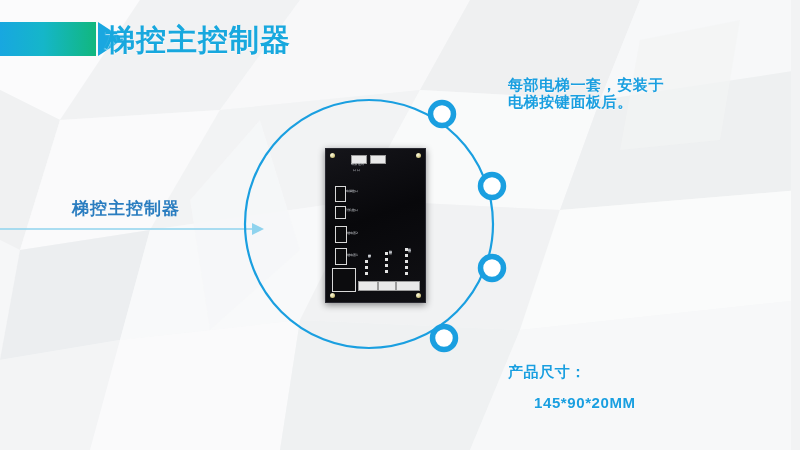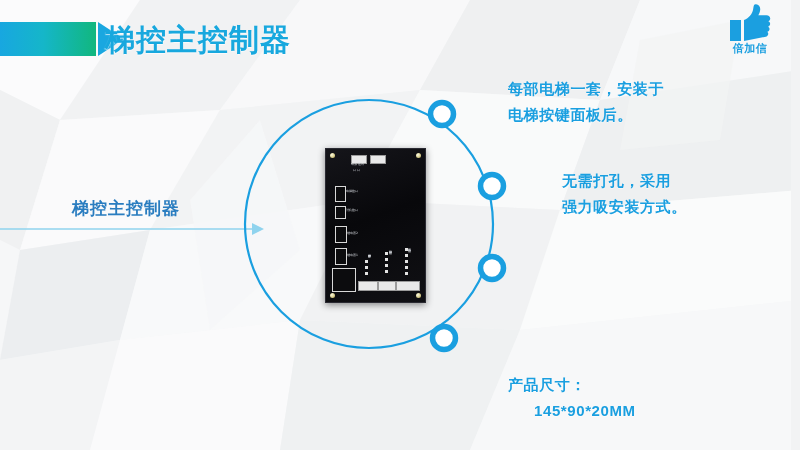--- a/index.html
+++ b/index.html
@@ -66,28 +66,28 @@
   .conn{position:absolute;background:#0c0c0e;border:1px solid #d8d8d8;}
   .silk{position:absolute;color:#d9dde2;font-size:3px;line-height:3.4px;
     font-family:"DejaVu Sans",sans-serif;white-space:nowrap;transform-origin:left top;}
   .silk-v{position:absolute;color:#d9dde2;font-size:3px;line-height:3.4px;
     font-family:"DejaVu Sans",sans-serif;writing-mode:vertical-rl;}
   .pin{position:absolute;background:#e3e3e3;}
 
   
   .callout{
     position:absolute;color:#1a9fe0;font-weight:bold;font-size:15px;
-    line-height:26px;letter-spacing:.6px;white-space:pre-line;
+    line-height:17px;letter-spacing:.6px;white-space:pre-line;
     text-shadow:0 1px 1px rgba(255,255,255,.6);
   }
   .c1{left:508px;top:76px;}
   .c2{left:562px;top:168px;}
   .c3{left:562px;top:250px;}
   .c4{left:508px;top:346px;}
-  .c4 .line2{display:block;margin-left:26px;}
+  .c4 .line2{display:block;margin-left:26px;margin-top:14px;}
 </style>
 </head>
 <body>
 
 <div class="slide">
 
   <svg class="bg-poly" viewBox="0 0 800 450" preserveAspectRatio="none">
     <rect x="0" y="0" width="800" height="450" fill="#f5f6f7"></rect>
     <polygon points="0,0 140,0 60,120 0,90" fill="#fbfbfc"></polygon>
     <polygon points="140,0 300,0 220,110 60,120" fill="#f1f2f3"></polygon>
@@ -109,27 +109,20 @@
     <polygon points="300,320 520,330 470,450 280,450" fill="#eff1f2"></polygon>
     <polygon points="520,330 800,300 800,450 470,450" fill="#f7f8f9"></polygon>
     <polygon points="190,200 260,120 300,250 210,330" fill="#f6f7f8" opacity=".85"></polygon>
     <polygon points="640,40 740,20 720,140 620,150" fill="#f2f3f4" opacity=".7"></polygon>
   </svg>
 
   <div class="header-bar"></div>
   <div class="header-chevron"></div>
   <div class="header-title">梯控主控制器</div>
 
-  <div class="logo">
-    <svg class="logo-icon" width="44" height="38" viewBox="0 0 44 38">
-      <path d="M2 16 h11 v21 H2z" fill="#1b9fe0"></path>
-      <path d="M16 37 V16 c5-2 8-6 9-10 .7-3 .3-5.5 2.5-5.8 3-.4 5 2.2 4.7 5.5-.2 2.3-1.2 4.2-1.9 5.6h8.2c2.4 0 4 1.6 3.7 3.6-.2 1.3-1 2-1.9 2.4 1.4.5 2 1.7 1.8 3-.2 1.2-1 2-2 2.4 1.1.6 1.6 1.6 1.4 2.8-.2 1.2-1.1 2-2.2 2.2.8.7 1.1 1.6.9 2.6-.3 1.5-1.6 2.7-3.6 2.7z" fill="#1b9fe0"></path>
-    </svg>
-    <span class="logo-text">倍加信</span>
-  </div>
 
   <div class="left-label">梯控主控制器</div>
   <svg class="left-arrow" viewBox="0 0 270 22">
     <line x1="0" y1="11" x2="252" y2="11" stroke="#8fd3ee" stroke-width="1.6"></line>
     <polygon points="252,5 264,11 252,17" fill="#8fd3ee"></polygon>
   </svg>
 
   <svg class="ring" viewBox="0 0 270 285">
     <circle cx="129" cy="142" r="124" fill="none" stroke="#1a9fe0" stroke-width="2.2"></circle>
     <g>
@@ -190,21 +183,19 @@
     <div class="pin" style="left:80px;top:118px;width:3px;height:3px;"></div>
     <div class="pin" style="left:80px;top:124px;width:3px;height:3px;"></div>
 
     <div class="hdr" style="left:33px;top:133px;width:18px;height:8px;"></div>
     <div class="hdr" style="left:53px;top:133px;width:16px;height:8px;"></div>
     <div class="hdr" style="left:71px;top:133px;width:22px;height:8px;"></div>
   </div>
 
   <div class="callout c1">每部电梯一套，安装于
 电梯按键面板后。</div>
-  <div class="callout c2">无需打孔，采用
-强力吸安装方式。</div>
 
   <div class="callout c4">
     <span>产品尺寸：</span>
     <span class="line2">145*90*20MM</span>
   </div>
 
 </div>
 
 </body></html>

